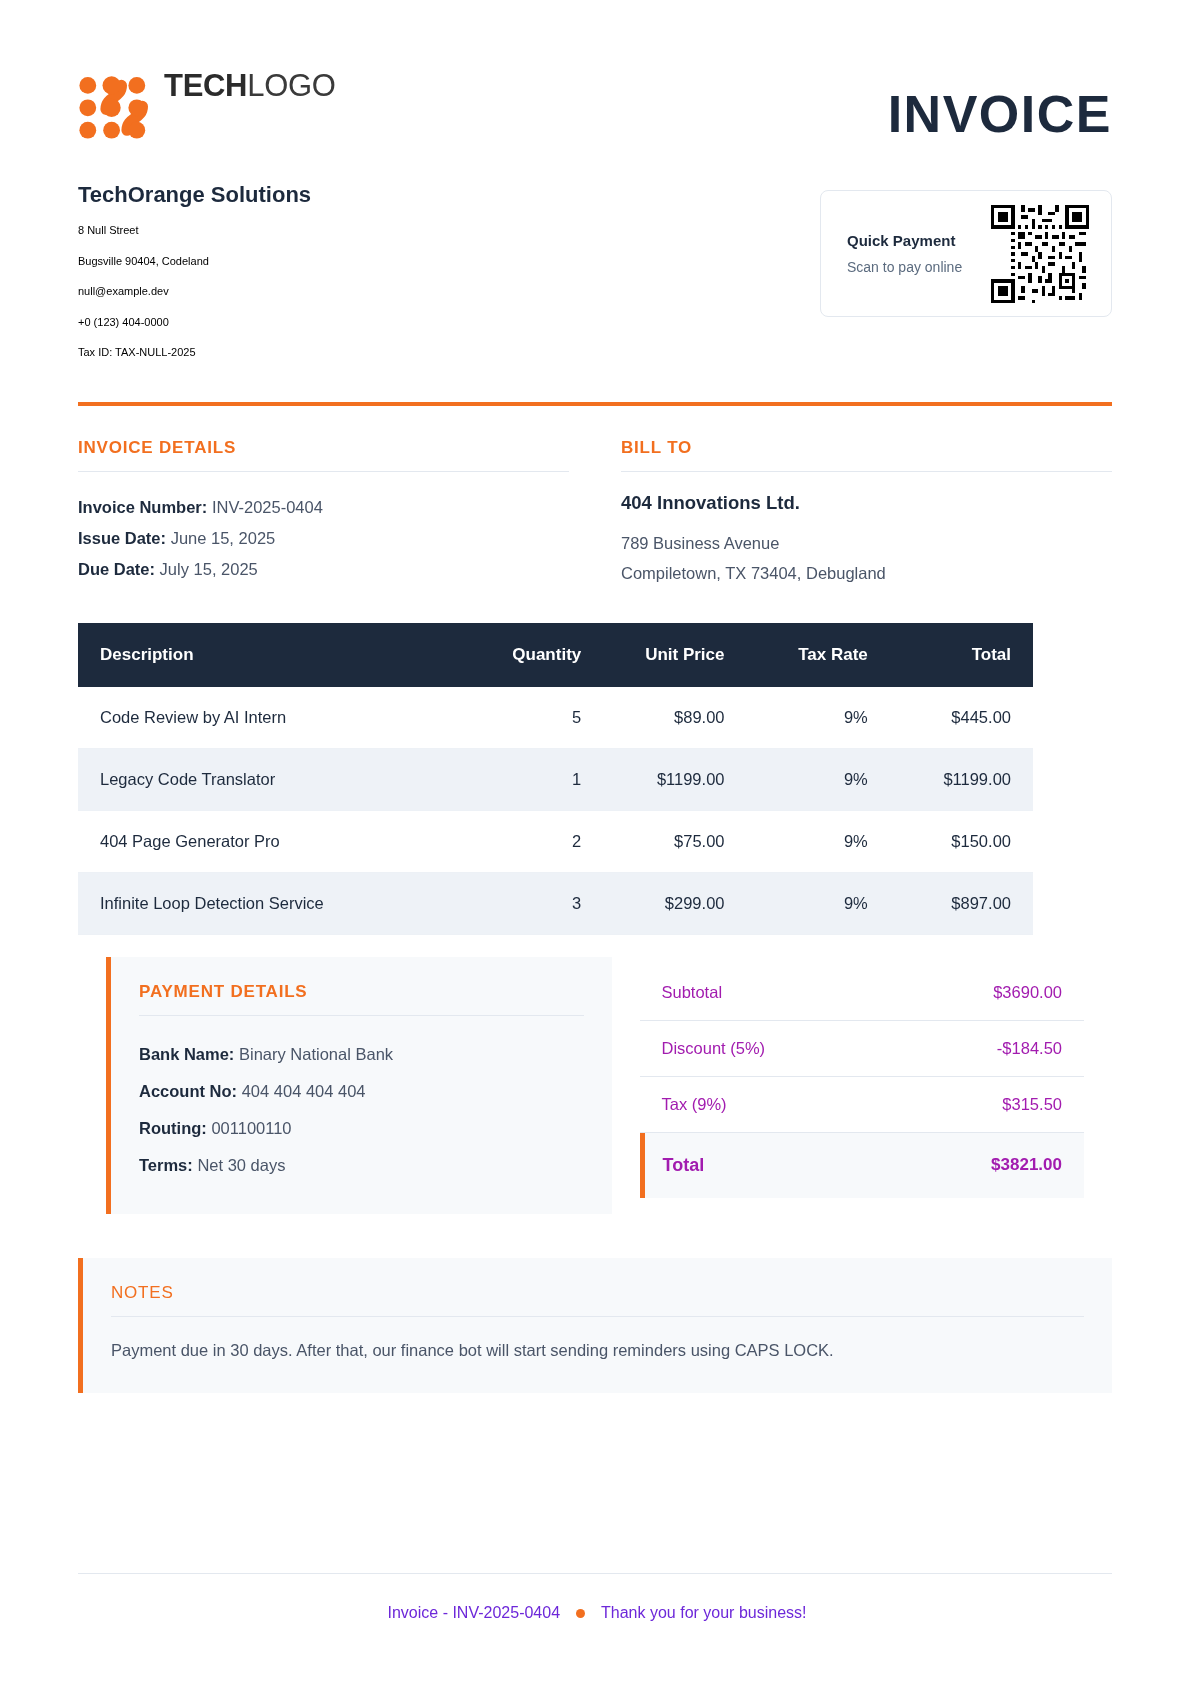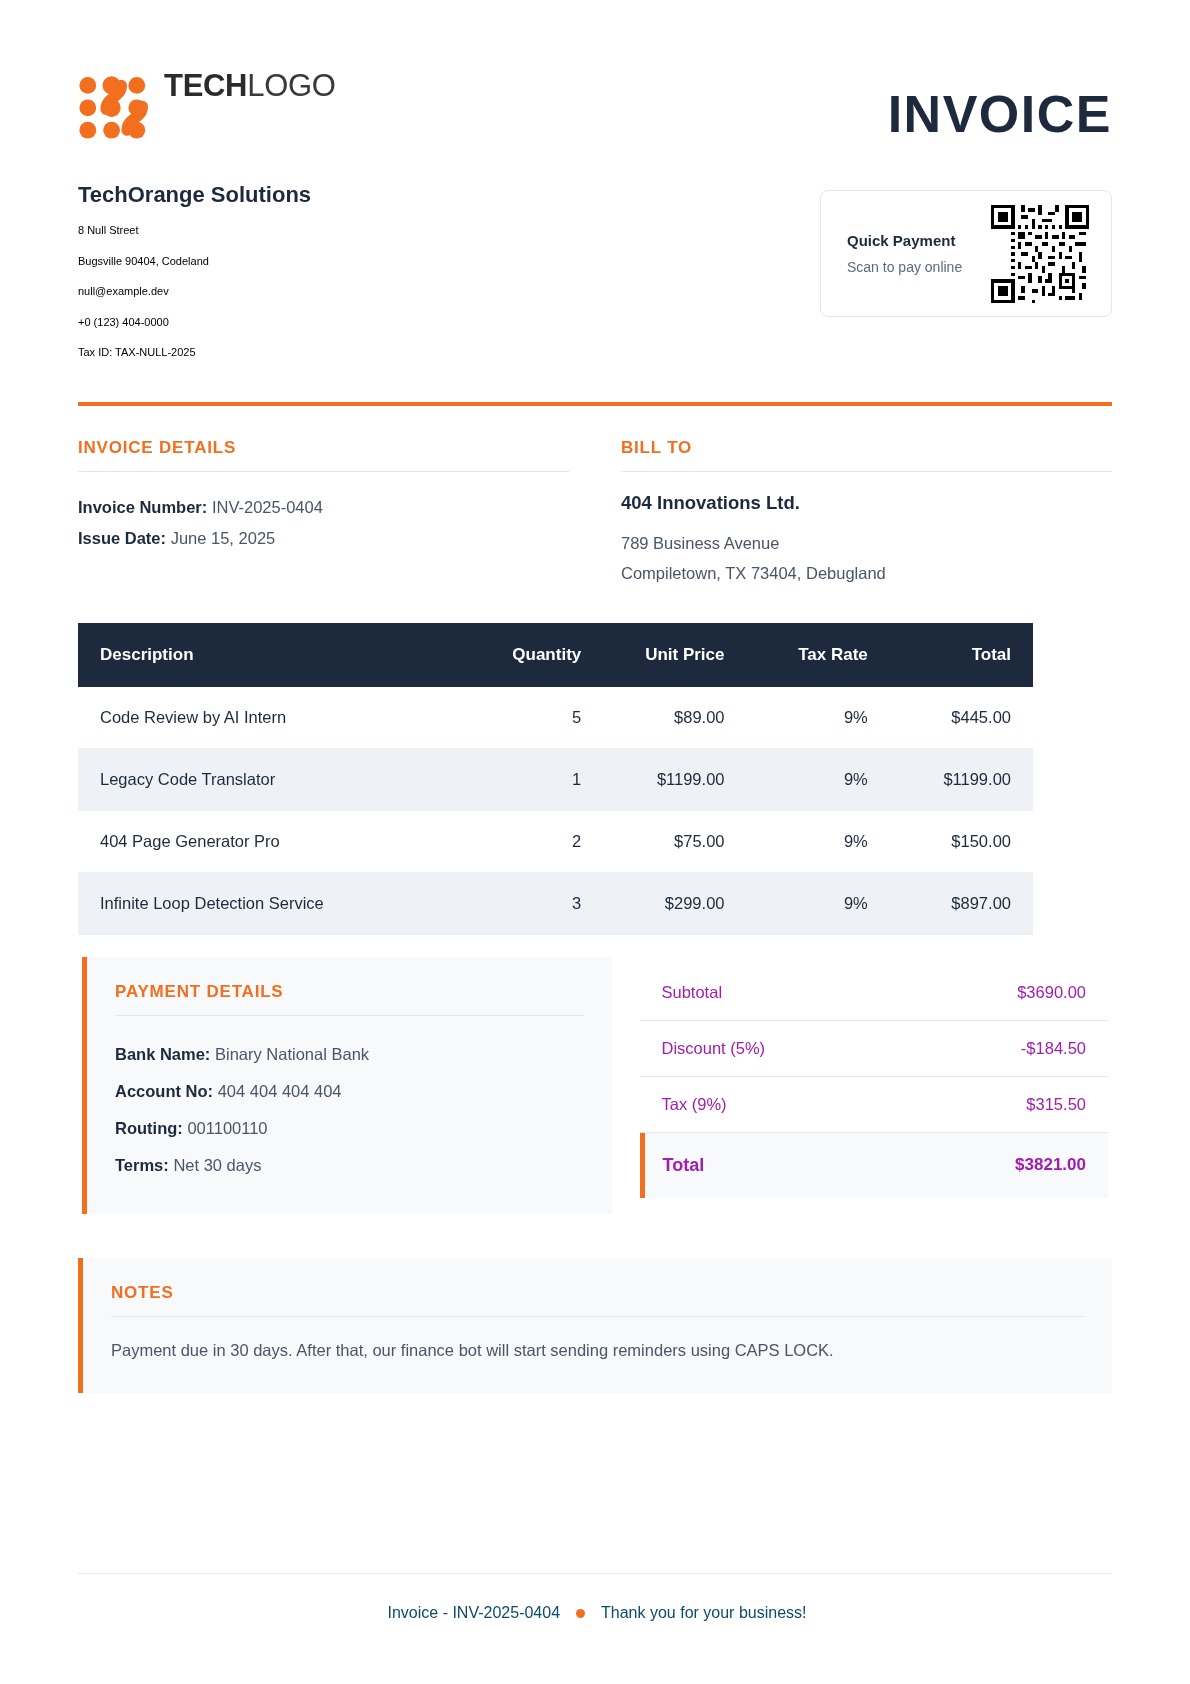--- a/index.html
+++ b/index.html
@@ -142,21 +142,21 @@
   .items tbody tr:nth-child(odd) { background: #ffffff; }
   .col-desc { width: 40%; }
   .col-qty { width: 15%; }
   .col-price { width: 15%; }
   .col-tax { width: 15%; }
   .col-total { width: 15%; }
 
   
   .lower {
     display: flex;
-    padding: 0 82px;
+    padding: 0 106px;
     margin-top: 22px;
     gap: 28px;
     align-items: flex-start;
   }
   .pay-box {
     flex: 1;
     background: #f7f9fb;
     border-left: 5px solid #f26f1f;
     padding: 25px 28px 30px 28px;
   }
@@ -192,21 +192,21 @@
 
   
   .notes {
     margin: 44px 78px 0 78px;
     background: #f7f9fb;
     border-left: 5px solid #f26f1f;
     padding: 25px 28px 30px 28px;
   }
   .notes-title {
     font-size: 17px;
-    font-weight: bold;
+    font-weight: normal;
     color: #f26f1f;
     letter-spacing: 0.8px;
     padding-bottom: 13px;
   }
   .notes-underline { height: 1px; background: #e3e8ef; margin-bottom: 20px; }
   .notes-body { font-size: 16.5px; color: #4a5568; line-height: 26px; }
 
   
   .footer-rule {
     position: absolute;
@@ -218,21 +218,21 @@
   }
   .footer {
     position: absolute;
     left: 4px; right: 0;
     bottom: 62px;
     display: flex;
     justify-content: center;
     align-items: center;
     gap: 16px;
     font-size: 16px;
-    color: #0c4a6e;
+    color: #6d28d9;
   }
   .fdot { width: 9px; height: 9px; border-radius: 50%; background: #f26f1f; display: inline-block; }
 </style>
 </head>
 <body>
 
 <div class="page">
 
   <div class="header">
     <div class="logo-row">
@@ -375,20 +375,21 @@
   </div>
 
   <div class="rule"></div>
 
   <div class="info">
     <div class="info-col">
       <div class="sec-title">INVOICE DETAILS</div>
       <div class="sec-underline"></div>
       <div class="kv"><b>Invoice Number:</b> <span>INV-2025-0404</span></div>
       <div class="kv"><b>Issue Date:</b> <span>June 15, 2025</span></div>
+      <div class="kv"><b>Due Date:</b> <span>July 15, 2025</span></div>
     </div>
 
     <div class="info-col">
       <div class="sec-title">BILL TO</div>
       <div class="sec-underline"></div>
       <div class="client-name">404 Innovations Ltd.</div>
       <div class="client-line">789 Business Avenue</div>
       <div class="client-line">Compiletown, TX 73404, Debugland</div>
     </div>
   </div>

